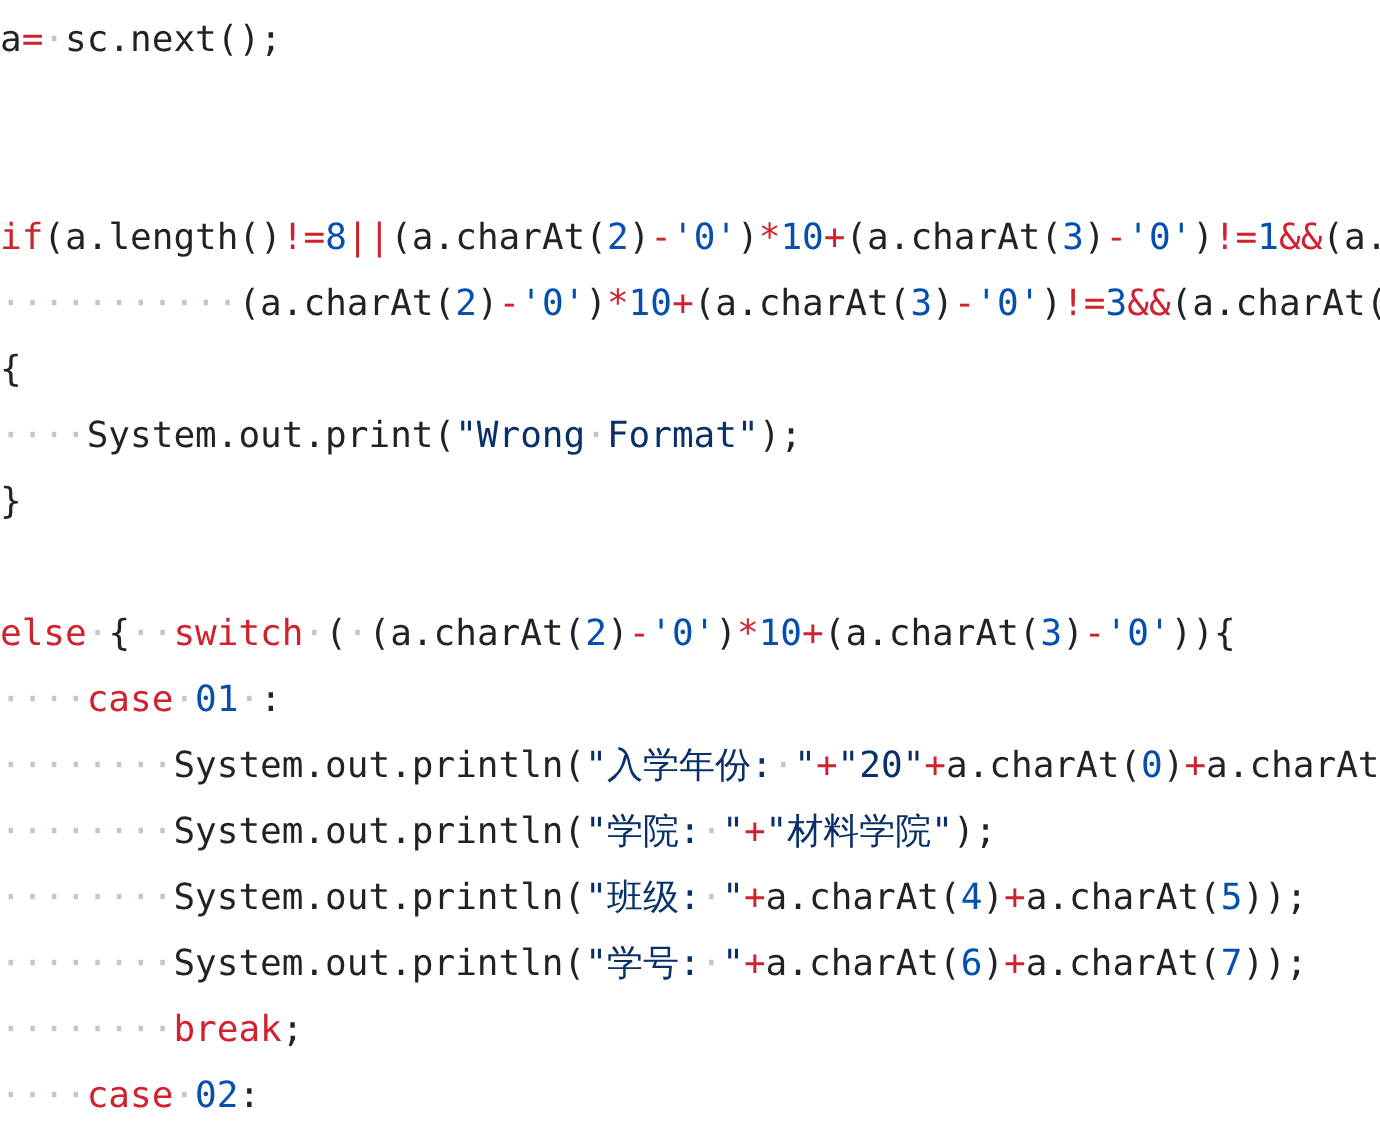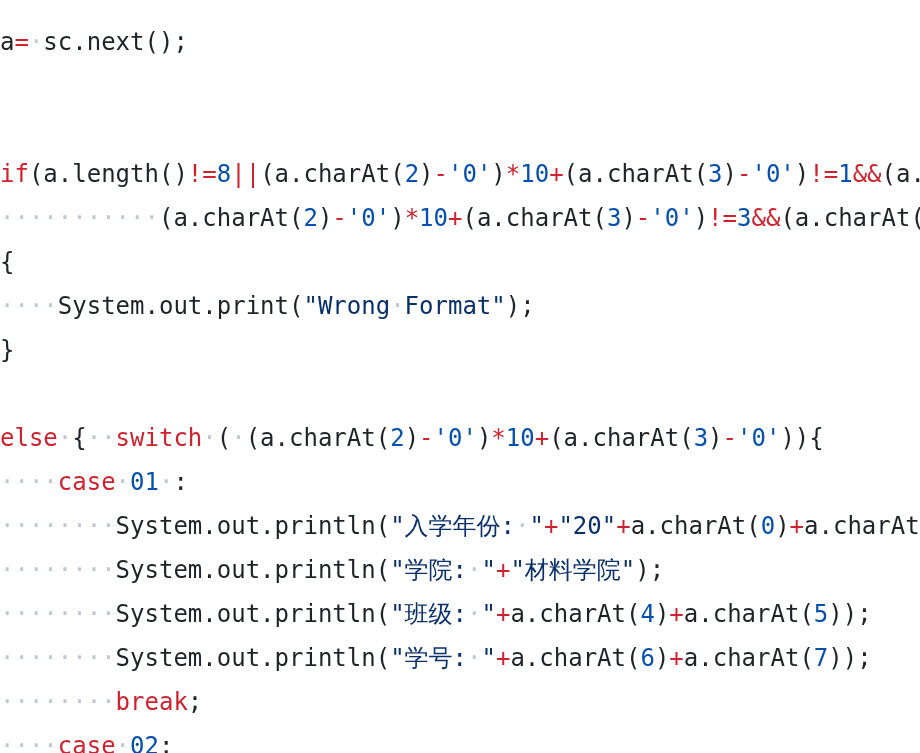--- a/index.html
+++ b/index.html
@@ -6,21 +6,21 @@
     margin: 0;
     padding: 0;
     background: #ffffff;
   }
   #editor {
     position: relative;
     width: 920px;
     height: 753px;
     overflow: hidden;
     box-sizing: border-box;
-    padding-top: 20px;
+    padding-top: 4px;
     font-family: "DejaVu Sans Mono", "Liberation Mono", monospace;
     font-size: 24px;
     line-height: 44px;
     white-space: pre;
     color: #1f2328;
     background: #ffffff;
   }
   .line {
     height: 44px;
     white-space: pre;

